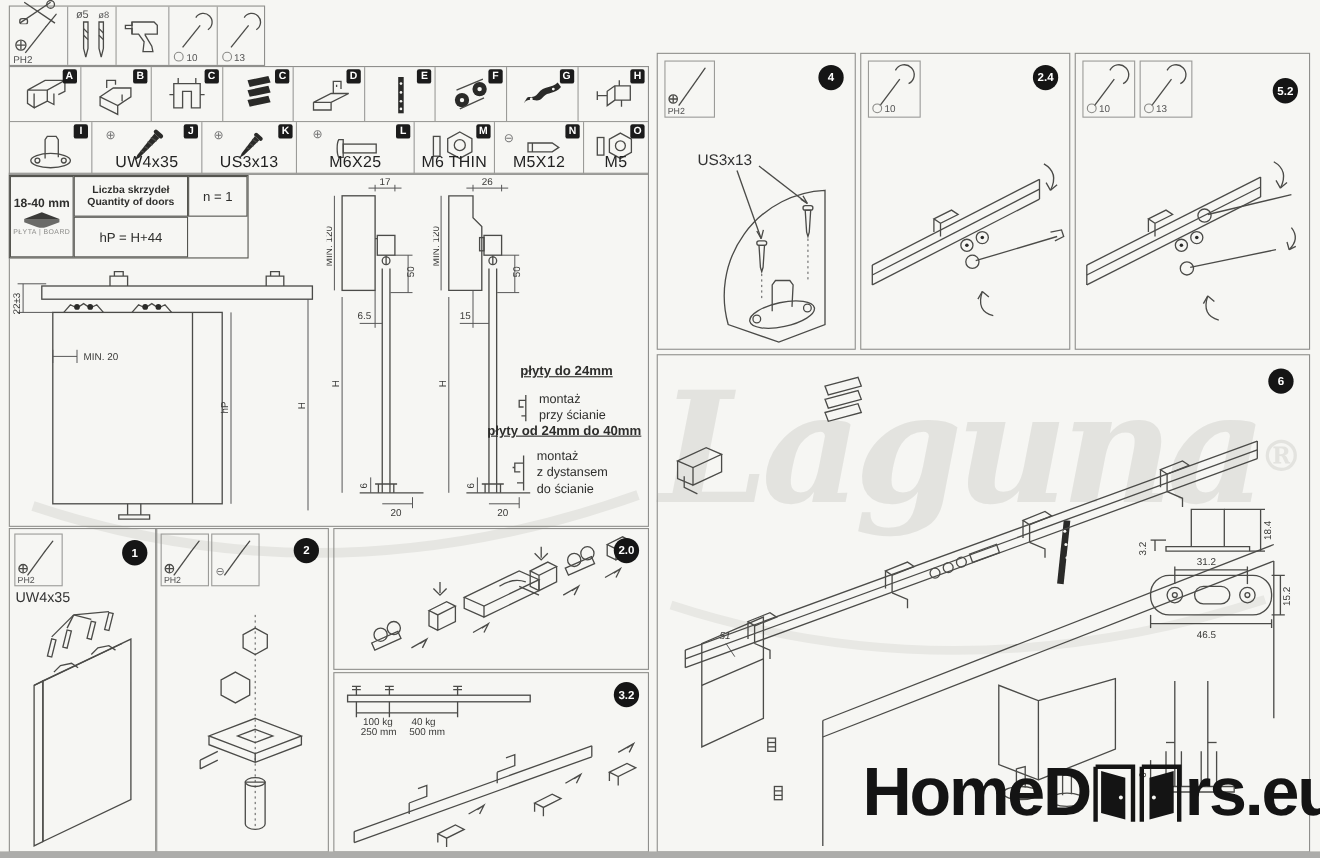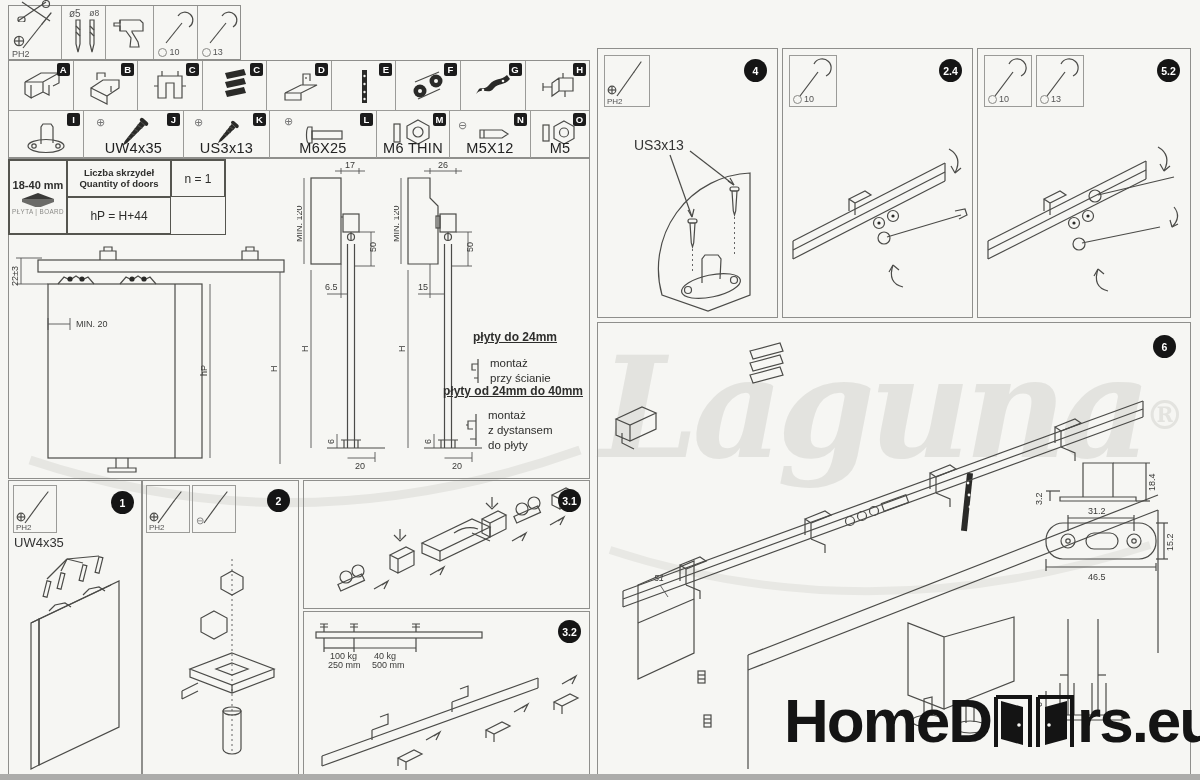--- a/index.html
+++ b/index.html
@@ -24,21 +24,21 @@
   .art .fw{fill:#f6f6f3;stroke:none}
   .art .dim{stroke-width:0.9;stroke:#555}
   .art .lt{stroke:#9a9a97;stroke-width:1.4}
   .art text{fill:#3a3a38;font-size:9px;stroke:none;font-family:"Liberation Sans",sans-serif}
   .spec{position:absolute;display:grid;grid-template-columns:58px 104px 54px;grid-template-rows:37px 37px;border:1.4px solid #55554f;background:#f6f6f3;z-index:3}
   .spec>div{border:0.7px solid #55554f;display:flex;flex-direction:column;align-items:center;justify-content:center;text-align:center}
   .spec .pl{font-weight:bold;font-size:9.5px;line-height:1.15}
   .spec .val{font-size:12px}
   .noteT{font-weight:bold;font-size:12px;text-decoration:underline;text-align:center}
   .noteL{font-size:11.5px;line-height:1.3}
-  .circnum{display:inline-flex;align-items:center;gap:2px;font-size:9px;color:#555}
+  .circnum{display:inline-flex;align-items:flex-start;gap:2px;font-size:9px;color:#555}
   .circnum i{display:inline-block;width:7px;height:7px;border:1px solid #8a8a87;border-radius:50%;font-style:normal}
   .logo{position:absolute;display:flex;align-items:center;color:#141414;font-weight:bold;font-size:62px;letter-spacing:-2px;z-index:5;font-family:"Liberation Sans",sans-serif}
   .bstrip{position:absolute;background:#acacaa;z-index:6}
 </style>
 </head>
 <body>
 
 <div class="sheet">
 
   <svg class="abs" style="left:20px;top:420px;z-index:0" width="570" height="120" viewBox="0 0 570 120">
@@ -392,21 +392,21 @@
   </div>
   <div class="abs" style="left:437px;top:384px;width:152px;z-index:1">
     <div class="noteT">płyty od 24mm do 40mm</div>
     <div style="display:flex;gap:7px;margin-top:10px;margin-left:28px;align-items:center">
       <svg class="art" width="16" height="34" viewBox="0 0 16 34">
           <path d="M11 1 L11 33 M11 8 L3 8 L3 16 L8 16 M11 26 L5 26 M3 12 L1 12"></path>
         </svg>
       <div class="noteL">
           <div>montaż</div>
           <div>z dystansem</div>
-          <div>do płyty</div>
+          <div>do ścianie</div>
         </div>
     </div>
   </div>
 
   <div class="panel" style="left:8px;top:480px;width:133px;height:293px">
     <div class="badge" style="right:8px;top:10px">1</div>
     <div class="toolbox" style="left:4px;top:4px;width:42px;height:46px">
       <svg class="art" width="42" height="46" viewBox="0 0 42 46">
           <line x1="34" y1="6" x2="27" y2="15" stroke-width="4.5" stroke="#777" stroke-linecap="round"></line>
           <line x1="27" y1="15" x2="11" y2="37" stroke-width="1.6" stroke="#777"></line>
@@ -467,21 +467,21 @@
       <polygon points="80,112 122,128 80,144 38,128"></polygon>
       <polygon points="80,122 96,128 80,134 64,128"></polygon>
       <path d="M38 128 L38 136 L80 152 L122 136 L122 128 M80 144 L80 152"></path>
       <path d="M30 150 L46 142 M30 158 L46 150 M30 150 L30 158"></path>
       <path d="M71 170 L89 170 L89 208 A 9 5 0 0 1 71 208 Z"></path>
         <ellipse cx="80" cy="170" rx="9" ry="4"></ellipse>
     </svg>
   </div>
 
   <div class="panel" style="left:303px;top:480px;width:285px;height:127px">
-    <div class="badge" style="right:8px;top:8px">3.1</div>
+    <div class="badge" style="right:8px;top:8px">2.0</div>
     <svg class="abs art" style="left:0;top:0" width="283" height="124" viewBox="0 0 283 124">
       <g class="f">
           <circle cx="42" cy="96" r="6"></circle>
           <circle cx="54" cy="90" r="6"></circle>
           <rect x="34" y="98" width="26" height="7" transform="rotate(-24 47 101)"></rect>
         </g>
       <circle class="fw" cx="42" cy="96" r="1.8"></circle>
         <circle class="fw" cx="54" cy="90" r="1.8"></circle>
       <path d="M86 74 L102 66 L110 70 L94 78 Z M94 78 L94 92 L110 84 L110 70 M86 74 L86 88 L94 92"></path>
       <polygon points="118,62 168,38 186,46 136,70"></polygon>
@@ -611,21 +611,21 @@
       <g class="lt">
           <path d="M166 38 Q 180 46 172 62"></path>
           <path d="M172 62 L168 55 M172 62 L178 57"></path>
           <path d="M120 176 Q 104 172 110 154"></path>
           <path d="M110 154 L106 161 M110 154 L116 159"></path>
         </g>
     </svg>
   </div>
 
   <div class="panel" style="left:977px;top:48px;width:212px;height:268px">
-    <div class="badge" style="right:10px;top:10px">5.2</div>
+    <div class="badge" style="right:10px;top:22px">5.2</div>
     <div class="toolbox" style="left:6px;top:6px;width:46px;height:50px">
       <svg class="art" width="46" height="44" viewBox="0 0 46 44">
           <line x1="10" y1="40" x2="28" y2="16" stroke-width="2.6" stroke="#777"></line>
           <path d="M24 8 A 9 9 0 1 1 36 20" stroke-width="2.6" stroke="#777"></path>
         </svg>
       <span class="abs circnum" style="left:3px;bottom:2px">
           <i></i>
           <span>10</span>
         </span>
     </div>

